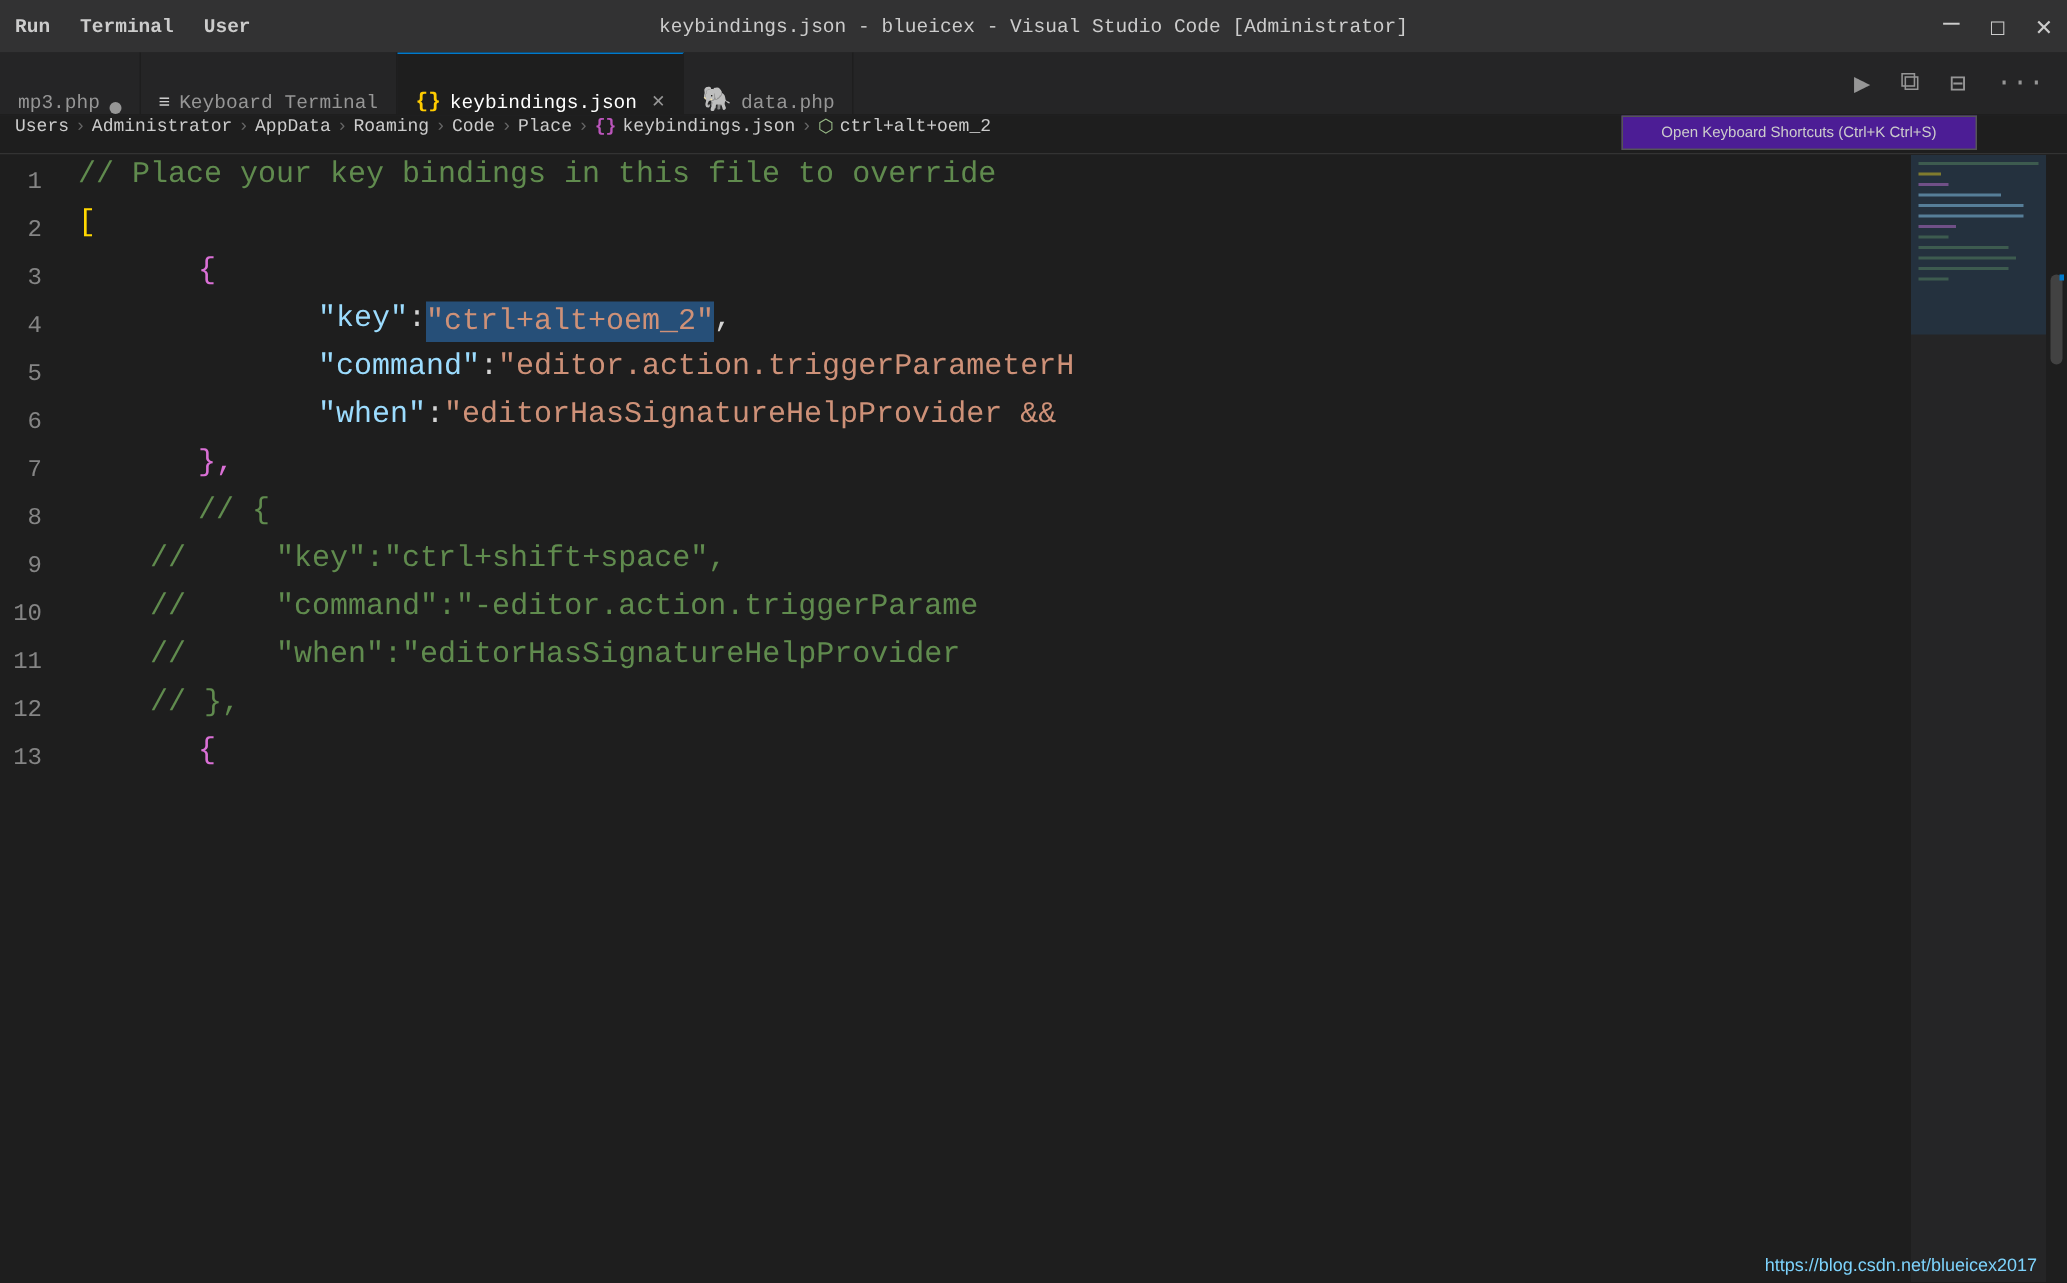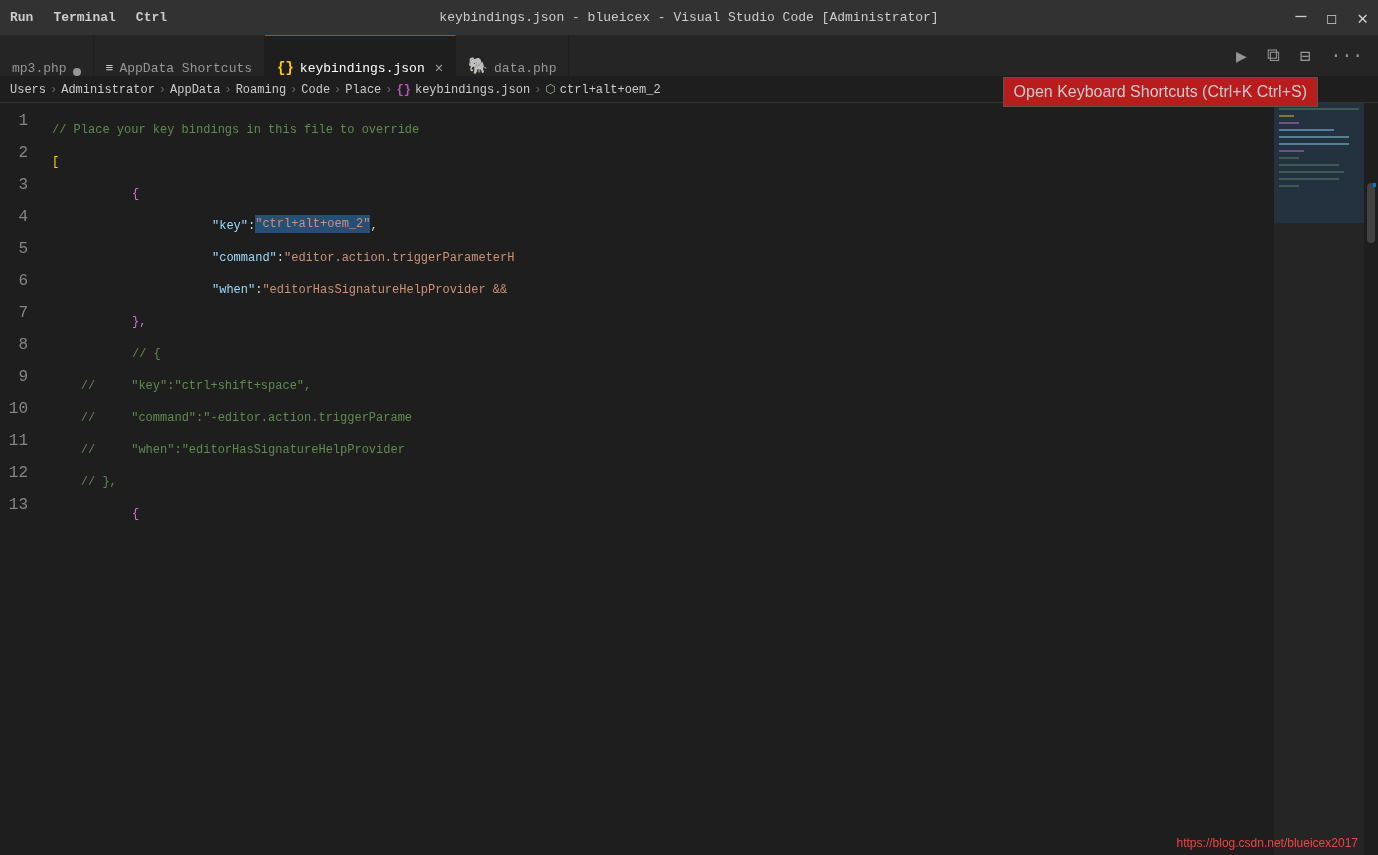--- a/index.html
+++ b/index.html
@@ -100,36 +100,36 @@
       color: #969696;
       cursor: pointer;
       padding: 2px 5px;
     }
 
     
     .tooltip {
       position: absolute;
       top: 42px;
       right: 60px;
-      background: #b91c1c;
+      background: #4c1d95;
       color: #cccccc;
-      font-size: 16px;
-      padding: 5px 10px;
+      font-size: 10px;
+      padding: 5px 26px;
       white-space: nowrap;
       border: 1px solid #555;
       z-index: 100;
       font-family: -apple-system, BlinkMacSystemFont, 'Segoe UI', sans-serif;
     }
 
     
     .breadcrumb {
       background: #1e1e1e;
       height: 26px;
       display: flex;
-      align-items: center;
+      align-items: flex-start;
       padding: 0 10px;
       font-size: 12px;
       color: #969696;
       gap: 4px;
       border-bottom: 1px solid #333;
     }
     .breadcrumb span { color: #ccc; }
     .breadcrumb .sep { color: #666; }
     .breadcrumb .icon-braces { color: #b5b; font-weight: bold; }
     .breadcrumb .icon-cube { color: #9b8; }
@@ -168,22 +168,22 @@
     .code-area {
       flex: 1;
       overflow: hidden;
       padding-top: 2px;
       position: relative;
     }
 
     .code-line {
       height: 32px;
       display: flex;
-      align-items: flex-end;
-      font-size: 12px;
+      align-items: flex-start;
+      font-size: 20px;
       white-space: nowrap;
       padding-left: 4px;
     }
 
     
     .c-comment { color: #608b4e; }
     .c-bracket { color: #ffd700; }
     .c-string-key { color: #9cdcfe; }
     .c-colon { color: #d4d4d4; }
     .c-string-val { color: #ce9178; }
@@ -227,21 +227,21 @@
       right: 2px;
       top: 80px;
     }
 
     
     .status-link {
       position: absolute;
       bottom: 5px;
       right: 20px;
       font-size: 12px;
-      color: #ef4444;
+      color: #7dd3fc;
       font-family: -apple-system, BlinkMacSystemFont, 'Segoe UI', sans-serif;
     }
 
     .tab-icon-braces {
       color: #ffcc00;
       font-size: 14px;
       font-weight: bold;
     }
     .tab-icon-list {
       color: #ccc;
@@ -251,40 +251,40 @@
       font-size: 16px;
     }
   </style>
 </head>
 <body>
 
 <div class="title-bar">
   <div class="title-bar-left">
     <span>Run</span>
     <span>Terminal</span>
-    <span>Ctrl</span>
+    <span>User</span>
   </div>
   <div class="title-bar-center">keybindings.json - blueicex - Visual Studio Code [Administrator]</div>
   <div class="title-bar-right">
     <span>─</span>
     <span>☐</span>
     <span>✕</span>
   </div>
 </div>
 
 <div class="tab-bar">
 
   <div class="tab">
     <span>mp3.php</span>
     <span class="tab-dot"></span>
   </div>
 
   <div class="tab">
     <span class="tab-icon-list">≡</span>
-    <span>AppData Shortcuts</span>
+    <span>Keyboard Terminal</span>
   </div>
 
   <div class="tab active">
     <span class="tab-icon-braces">{}</span>
     <span>keybindings.json</span>
     <span class="tab-close">✕</span>
   </div>
 
   <div class="tab">
     <span class="tab-icon-elephant">🐘</span>

